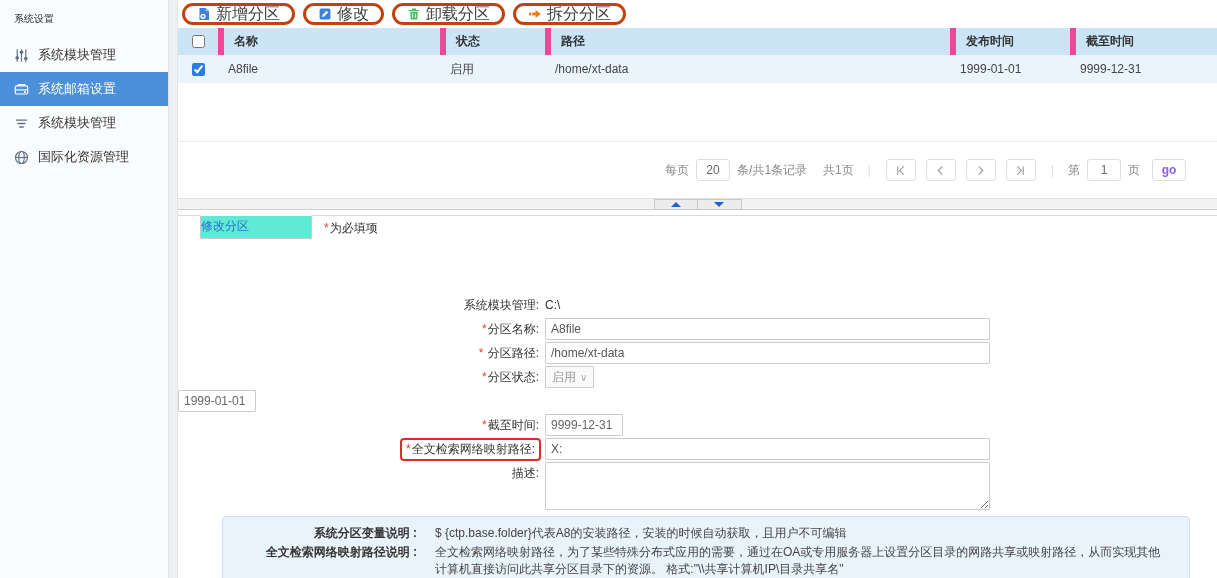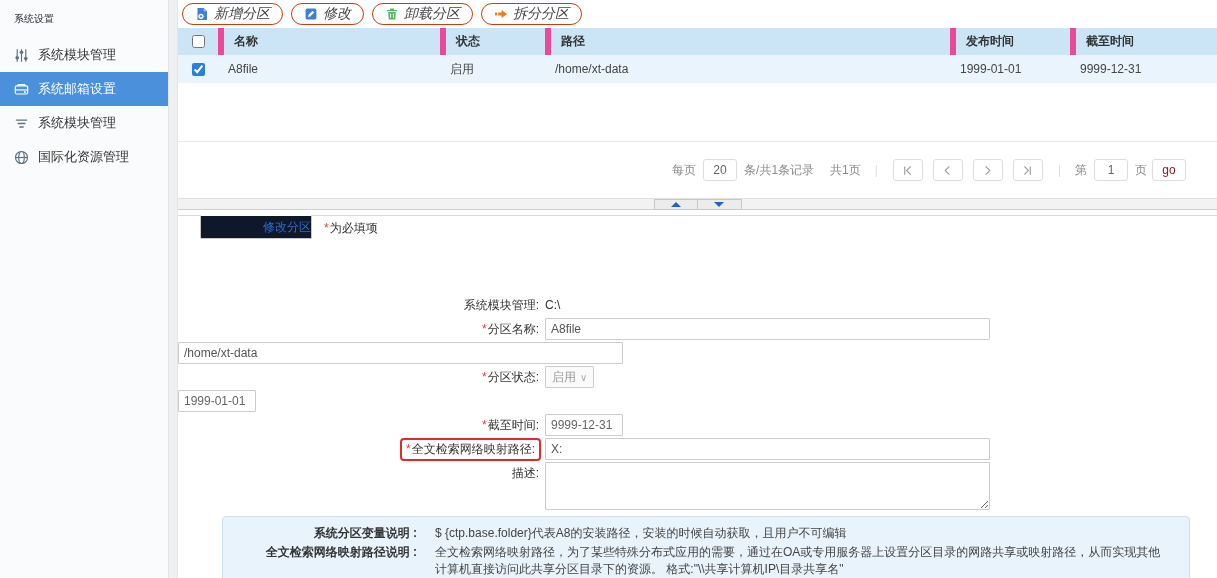--- a/index.html
+++ b/index.html
@@ -14,53 +14,53 @@
   .side-item .icn { width:15px; height:15px; color:#5f7285; display:inline-flex; align-items:center; justify-content:center; }
   .side-item.active { background:#4a90da; color:#fff; }
   .side-item.active .icn { color:#fff; }
 
   .gutter { width:10px; flex-shrink:0; background:#eef0f2; border-left:1px solid #e2e4e7; border-right:1px solid #e2e4e7; }
 
   
   .main { flex:1; display:flex; flex-direction:column; background:#fff; min-width:0; }
 
   .toolbar { height:28px; display:flex; align-items:center; gap:8px; padding-left:4px; }
-  .tbtn { display:inline-flex; align-items:center; gap:5px; height:22px; padding:0 12px; border:1px solid #c2410c; border-radius:12px; background:#fff; color:#444; font-size:14px; cursor:pointer;font-style:italic; }
+  .tbtn { display:inline-flex; align-items:center; gap:5px; height:22px; padding:0 12px; border:3px solid #c2410c; border-radius:12px; background:#fff; color:#444; font-size:16px; cursor:pointer; }
   .tbtn .ticn { display:inline-flex; width:14px; height:14px; }
 
   .grid-header { display:flex; height:27px; background:#cbe5f6; align-items:stretch; font-weight:bold; color:#333; }
   .grid-row { display:flex; height:28px; background:#e9f4fc; align-items:stretch; color:#444; }
   .gcell { display:flex; align-items:center; padding-left:10px; overflow:hidden; white-space:nowrap; }
   .grid-header .gcell + .gcell { border-left:6px solid #ec4899; }
   .gc0 { width:40px; justify-content:center; padding-left:0; }
   .gc1 { width:222px; } .gc2 { width:105px; } .gc3 { width:405px; } .gc4 { width:120px; } .gc5 { flex:1; }
   input[type=checkbox]{ width:13px; height:13px; accent-color:#2b7de0; cursor:pointer; }
   .grid-empty { height:59px; border-bottom:1px solid #ebebeb; }
 
   .pager { height:56px; display:flex; align-items:center; justify-content:flex-end; padding-right:28px; color:#999; }
   .ptext { margin:0 4px; color:#8a8a8a; }
   .ptext.total { margin-left:12px; }
   .pbox { display:inline-flex; align-items:center; justify-content:center; min-width:30px; height:22px; border:1px solid #ddd; border-radius:3px; background:#fff; color:#666; margin:0 3px; cursor:pointer; }
   .pbox.psize { min-width:34px; cursor:text; }
-  .pbox.pgo { min-width:34px; color:#7f1d1d; margin-left:1px; }
+  .pbox.pgo { min-width:34px; color:#8b5cf6; margin-left:8px;font-weight:bold; }
   .pbox.nav { margin:0 5px; }
   .psep { color:#ddd; margin:0 10px; }
 
   .splitter { height:12px; background:#f2f2f2; border-top:1px solid #e0e0e0; border-bottom:1px solid #cfcfcf; position:relative; }
   .split-btns { position:absolute; left:50%; top:0; transform:translateX(-50%); display:flex; height:11px; }
   .split-btn { width:44px; height:11px; background:#ececec; border:1px solid #c8c8c8; display:flex; align-items:center; justify-content:center; cursor:pointer; }
   .split-btn + .split-btn { border-left:none; }
   .tri { width:0; height:0; border-left:5px solid transparent; border-right:5px solid transparent; }
   .tri.up { border-bottom:5px solid #1f62c9; }
   .tri.down { border-top:5px solid #1f62c9; }
 
   
   .form-panel { flex:1; padding-top:5px; position:relative; overflow:hidden; }
   .tabbar { position:relative; height:24px; border-top:1px solid #d9d9d9; }
-  .tab { position:absolute; left:22px; top:-1px; width:112px; height:24px; line-height:23px; text-align:right; background:#0f172a; border:1px solid #c9c9c9; border-top:1px solid #fff; border-radius:0 0 2px 2px; color:#2a6fd1; cursor:pointer; }
+  .tab { position:absolute; left:22px; top:-1px; width:112px; height:24px; line-height:23px; text-align:left; background:#5eead4; border:1px solid #c9c9c9; border-top:1px solid #fff; border-radius:0 0 2px 2px; color:#2a6fd1; cursor:pointer;font-family:Liberation Mono, monospace; }
   .required-note { position:absolute; left:146px; top:4px; color:#333; }
   .star { color:#e23b3b; margin-right:1px; }
 
   .form-body { margin-top:55px; }
   .frow { display:flex; align-items:flex-start; margin-bottom:2px; min-height:22px; }
   .flabel { width:367px; display:flex; justify-content:flex-end; align-items:center; min-height:22px; padding-right:6px; color:#333; }
   .lbl { white-space:pre; }
   .lbl.hl { border:2px solid #e02b2b; border-radius:4px; padding:1px 4px; margin:-2px -2px -2px 0; }
   .fctrl { display:flex; align-items:flex-start; }
   .fstatic { line-height:22px; color:#333; }
@@ -283,20 +283,23 @@
           </div>
           <div class="frow">
     <div class="flabel">
       <span class="lbl"><span class="star">*</span>分区名称:</span>
     </div>
     <div class="fctrl">
               <input class="tin wide" type="text" value="A8file" style="">
             </div>
           </div>
           <div class="frow">
+    <div class="flabel">
+      <span class="lbl"><span class="star">*</span> 分区路径:</span>
+    </div>
     <div class="fctrl">
               <input class="tin wide" type="text" value="/home/xt-data" style="">
             </div>
           </div>
           <div class="frow">
     <div class="flabel">
       <span class="lbl"><span class="star">*</span>分区状态:</span>
     </div>
     <div class="fctrl">
               <span class="select-box">

